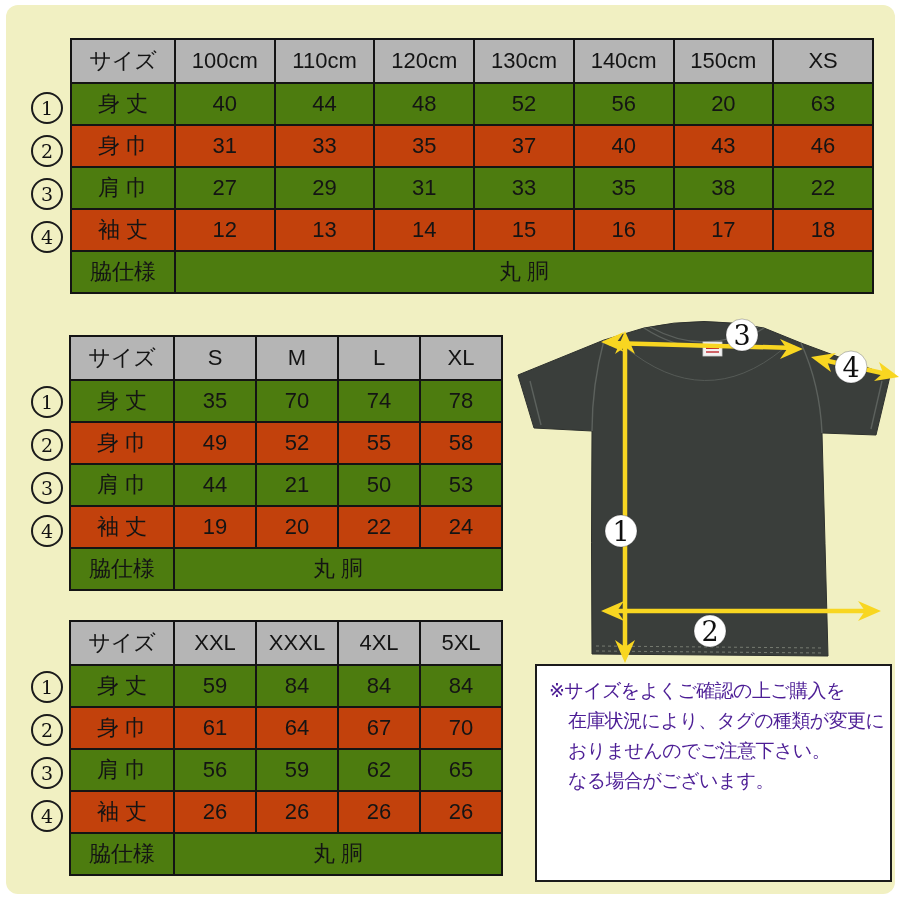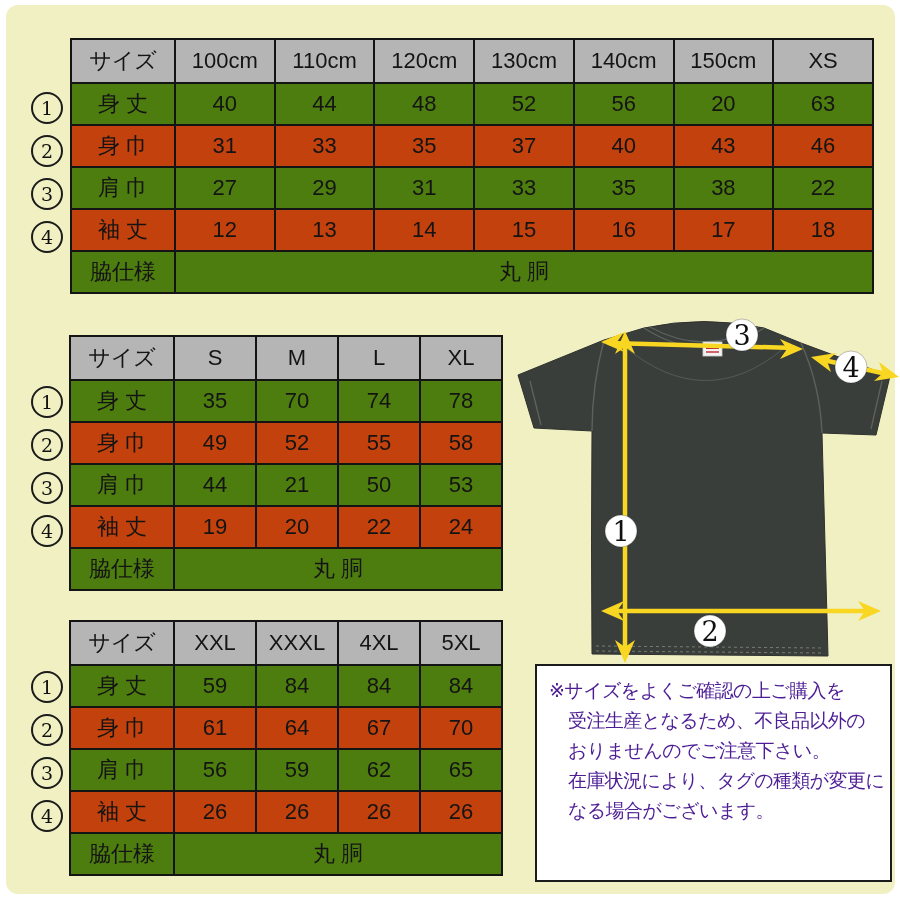--- a/index.html
+++ b/index.html
@@ -312,19 +312,18 @@
       <text class="mdigit" x="112" y="228">1</text>
     </g>
     <g>
       <circle class="mcirc" cx="201" cy="318" r="16"></circle>
       <text class="mdigit" x="201" y="328">2</text>
     </g>
   </svg>
 
   <div class="notice">
     <div class="nline">※サイズをよくご確認の上ご購入を</div>
-    <div class="nline indent">受注生産となるため、不良品以外の</div>
+    <div class="nline indent">在庫状況により、タグの種類が変更に</div>
     <div class="nline indent">おりませんのでご注意下さい。</div>
-    <div class="nline indent">在庫状況により、タグの種類が変更に</div>
     <div class="nline indent">なる場合がございます。</div>
   </div>
 
 </div>
 
 </body></html>

